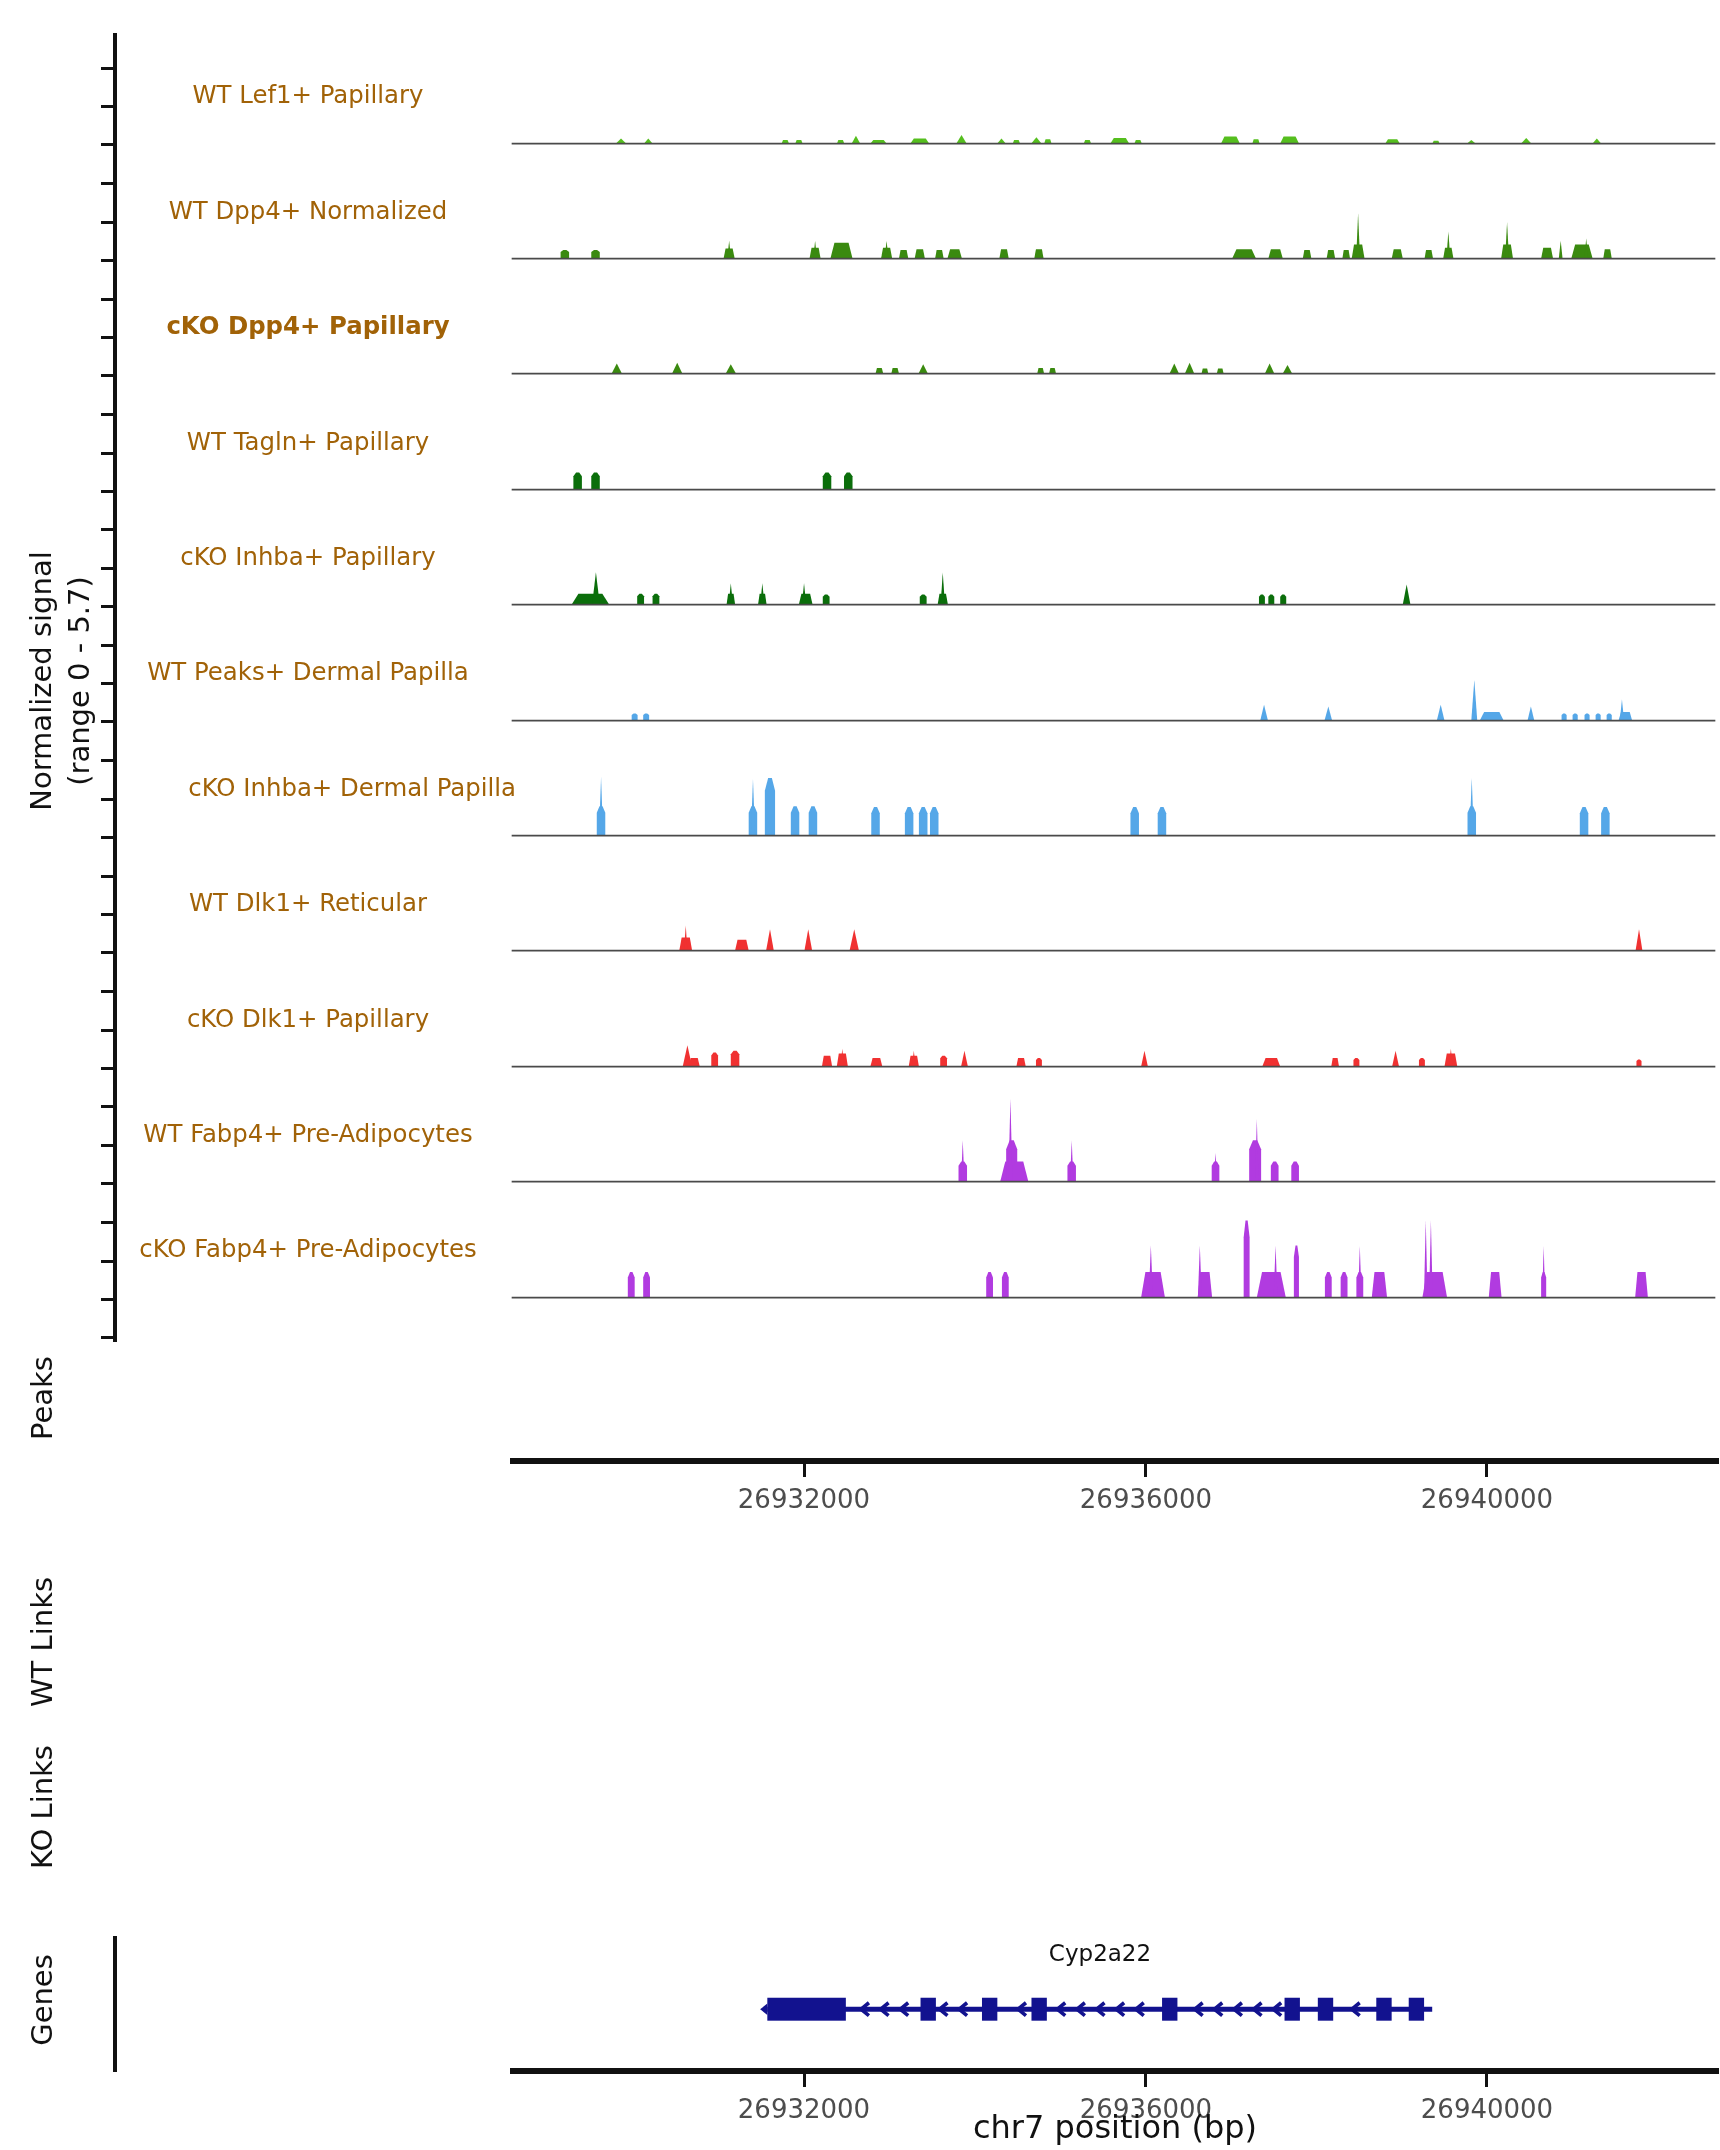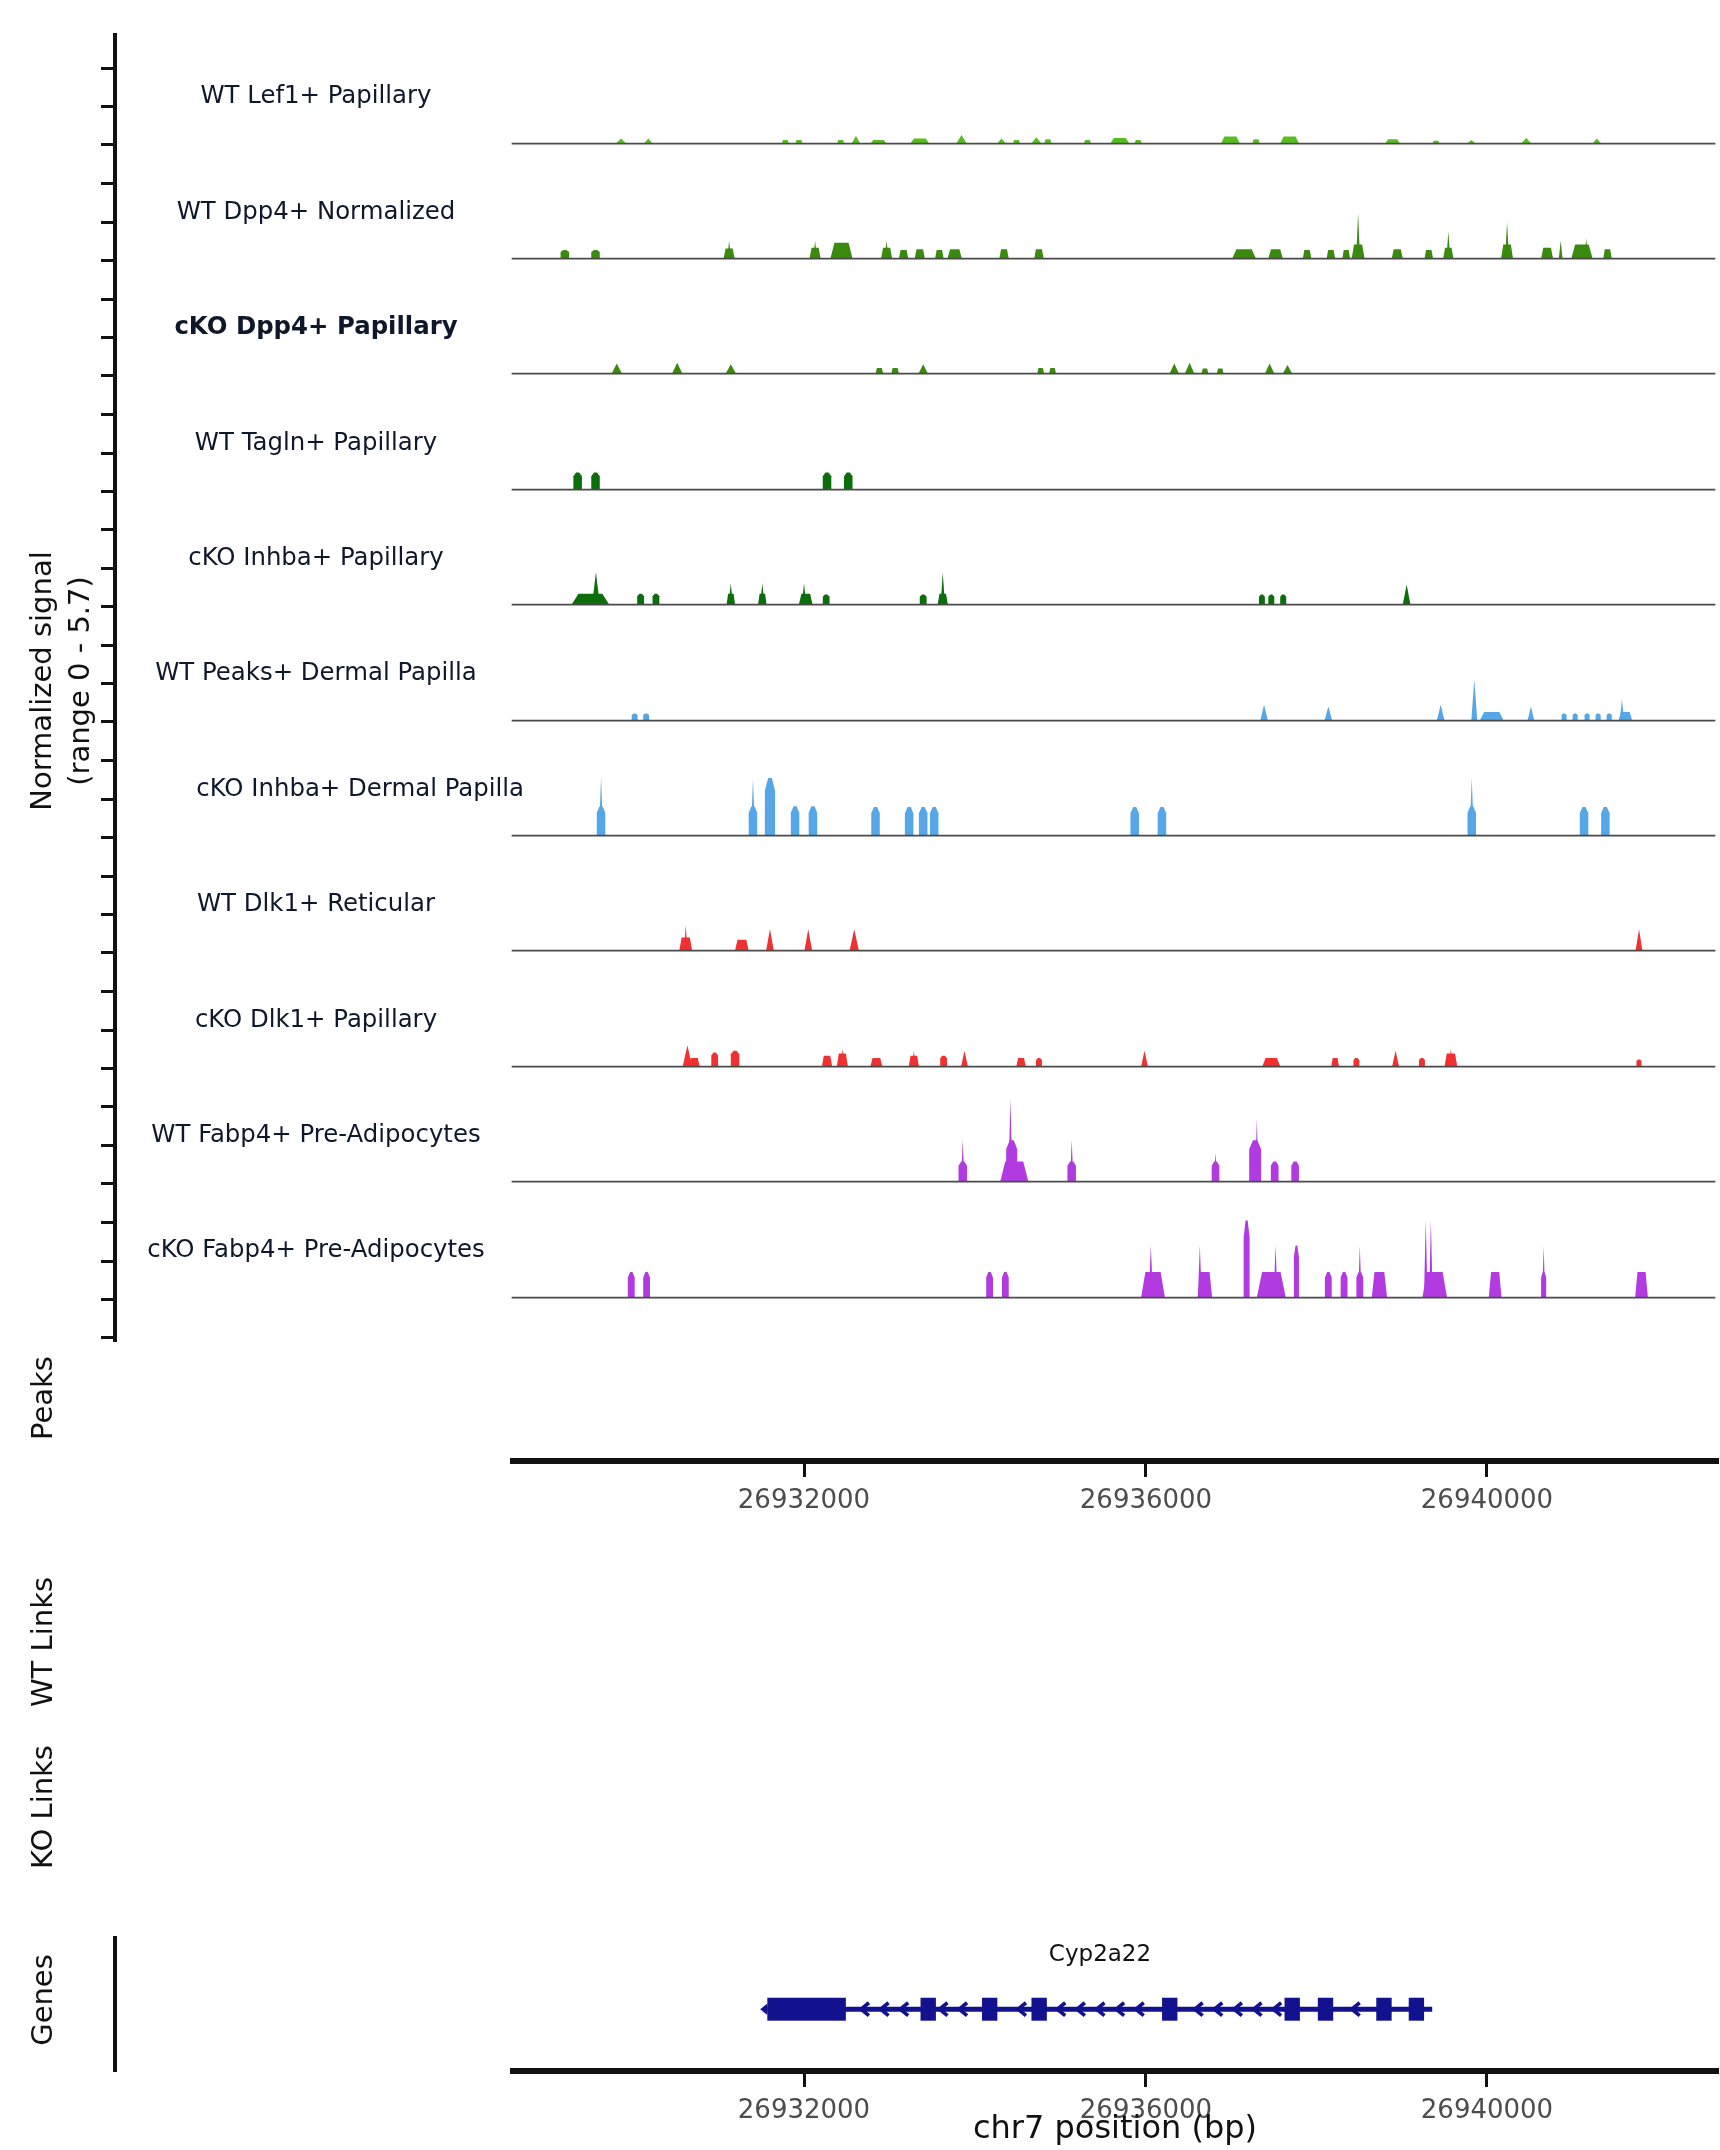--- a/index.html
+++ b/index.html
@@ -1,20 +1,20 @@
 <!DOCTYPE html>
 <html style="font-size:11.5px"><head>
 <meta charset="utf-8">
 <style>
   html,body{margin:0;padding:0;background:#fff;}
   .fig{position:relative;width:1721px;height:2151px;background:#ffffff;
        font-family:"DejaVu Sans","Liberation Sans",sans-serif;overflow:hidden;}
   .abs{position:absolute;}
-  .track-label{position:absolute;left:108px;width:416px;text-align:center;
-               font-size:24.4px;color:#0f172a;white-space:nowrap;}
+  .track-label{position:absolute;left:100px;width:416px;text-align:center;
+               font-size:24.4px;color:#a16207;white-space:nowrap;}
   .rot-label{position:absolute;transform:translate(-50%,-50%) rotate(-90deg);
              transform-origin:center center;font-size:29px;color:#111;white-space:nowrap;}
   .ylab{position:absolute;transform:translate(-50%,-50%) rotate(-90deg);
         font-size:29px;color:#111;text-align:center;line-height:1.3;white-space:nowrap;}
   .bracket{position:absolute;width:3.6px;background:#111;}
   .btick{position:absolute;width:12.2px;height:2.9px;background:#111;}
   .axis-line{position:absolute;height:5.7px;background:#111;}
   .axis-tick{position:absolute;width:2.9px;height:13px;background:#111;}
   .axis-ticklabel{position:absolute;transform:translateX(-50%);font-size:26px;color:#4d4d4d;white-space:nowrap;}
   .xlab{position:absolute;transform:translateX(-50%);font-size:32px;color:#111;white-space:nowrap;}

